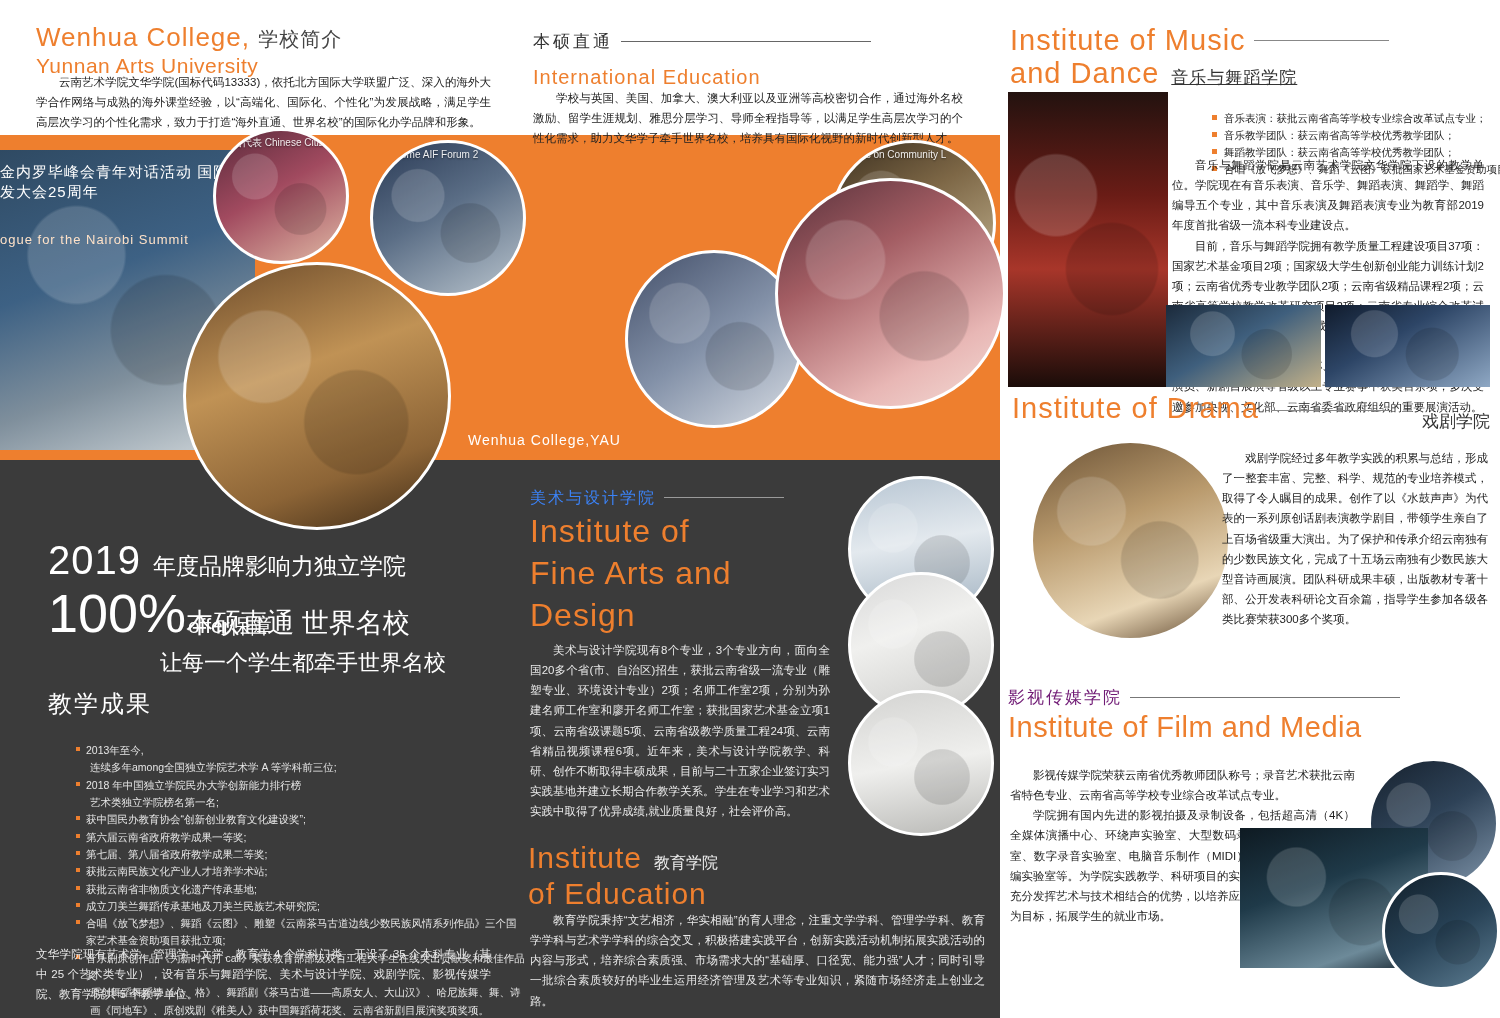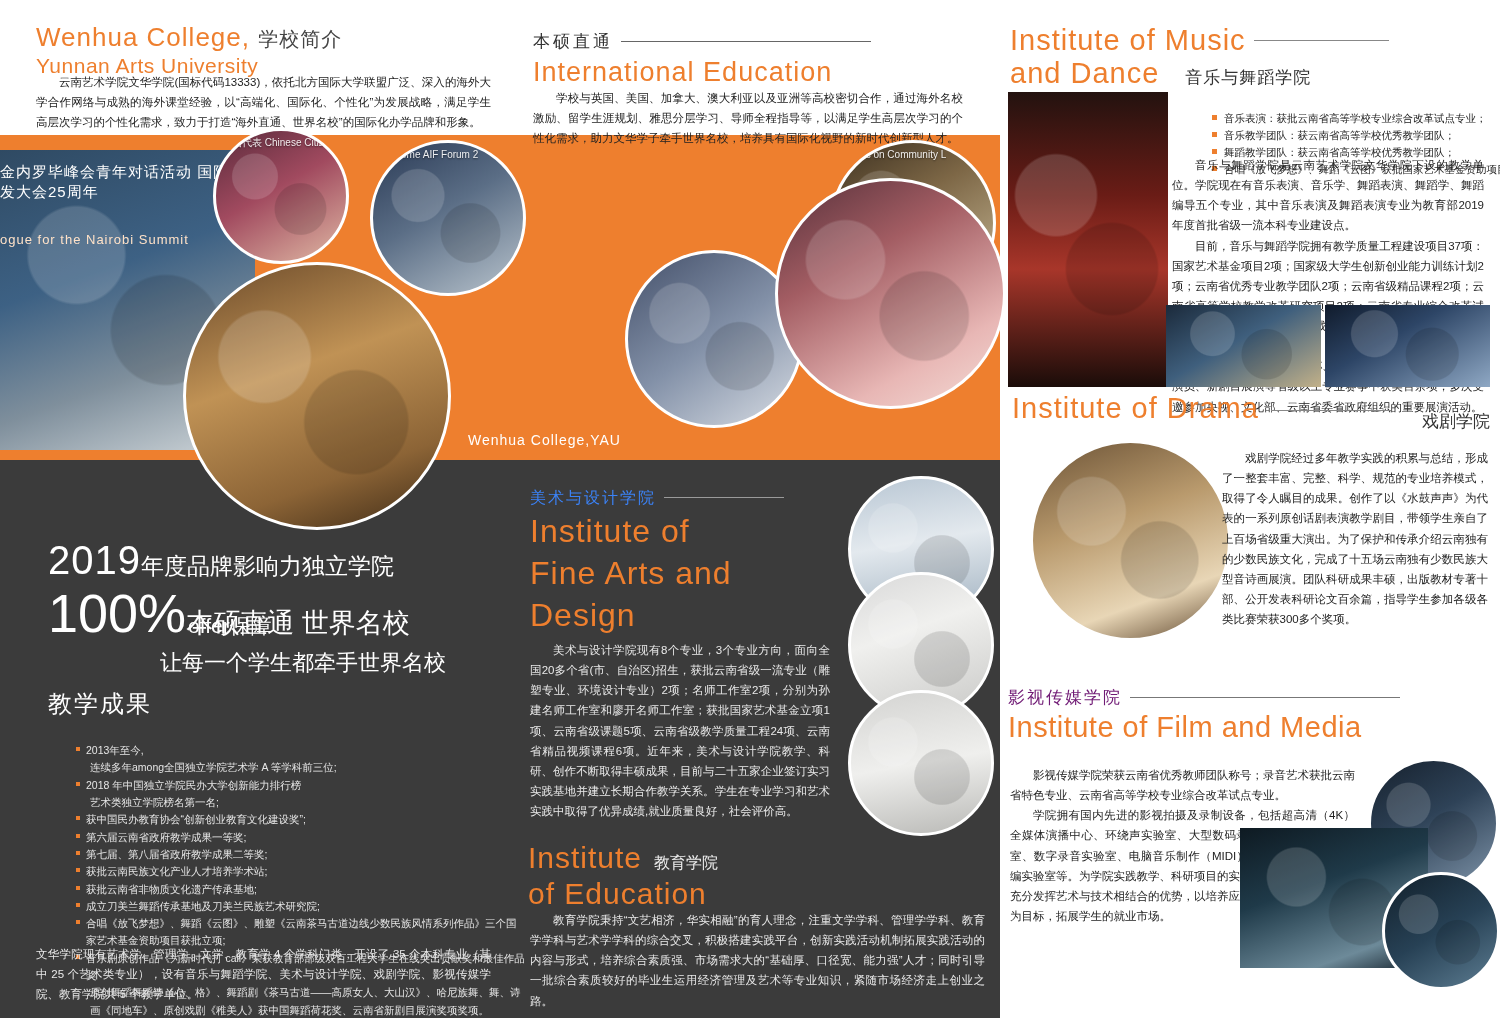--- a/index.html
+++ b/index.html
@@ -25,28 +25,28 @@
   #wenhua-title{position:absolute;left:36px;top:22px;width:460px;}
   #wenhua-title .l1{font-size:26px;color:#ee7f2e;letter-spacing:1px;}
   #wenhua-title .l1 .cn{color:#444;font-size:20px;}
   #wenhua-title .l2{font-size:21px;color:#ee7f2e;letter-spacing:.5px;margin-top:1px;}
   #wenhua-para{position:absolute;left:36px;top:72px;width:455px;}
 
   
   #intl-head{position:absolute;left:533px;top:30px;width:420px;}
   #intl-head .cn{font-size:17px;color:#333;letter-spacing:3px;}
   #intl-head .line{display:inline-block;width:250px;height:1px;background:#666;vertical-align:5px;margin-left:8px;}
-  #intl-head .en{font-size:27px;color:#ee7f2e;letter-spacing:1px;margin-top:4px;}
+  #intl-head .en{font-size:20px;color:#ee7f2e;letter-spacing:1px;margin-top:13px;}
   #intl-para{position:absolute;left:533px;top:88px;width:430px;}
 
   
   #music-head{position:absolute;left:1010px;top:24px;width:480px;}
   #music-head .en{font-size:29px;color:#ee7f2e;letter-spacing:1px;line-height:1.15;}
   #music-head .line{display:inline-block;width:135px;height:1px;background:#888;vertical-align:9px;margin-left:8px;}
-  #music-head .cn{font-size:17px;color:#333;margin-left:26px;}
+  #music-head .cn{font-size:17px;color:#333;margin-left:12px;text-decoration:underline;}
   #music-bullets{position:absolute;left:1172px;top:94px;width:310px;}
   #music-bullets li{list-style:none;font-size:10.5px;color:#222;line-height:1.62;position:relative;padding-left:12px;}
   #music-bullets li:before{content:"";position:absolute;left:0;top:5px;width:5px;height:5px;background:#ee7f2e;}
   #music-para{position:absolute;left:1172px;top:155px;width:312px;}
 
   
   #drama-head{position:absolute;left:1012px;top:392px;width:478px;}
   #drama-head .en{font-size:29px;color:#ee7f2e;letter-spacing:1px;}
   #drama-head .line{display:inline-block;width:120px;height:1px;background:#888;vertical-align:7px;margin:0 8px;}
   #drama-head .cn{font-size:17px;color:#333;float:right;margin-top:18px;}
@@ -68,21 +68,21 @@
 
   
   #edu-head{position:absolute;left:528px;top:840px;width:340px;}
   #edu-head .en{font-size:30px;color:#ee7f2e;letter-spacing:1px;line-height:1.2;}
   #edu-head .cn{font-size:16px;color:#eee;margin-left:12px;}
   #edu-para{position:absolute;left:530px;top:910px;width:455px;}
 
   
   #stat1{position:absolute;left:48px;top:538px;color:#fff;}
   #stat1 .num{font-size:40px;letter-spacing:1px;}
-  #stat1 .cn{font-size:23px;}
+  #stat1 .cn{font-size:23px;margin-left:12px;}
   #stat2{position:absolute;left:48px;top:582px;color:#fff;white-space:nowrap;}
   #stat2 .num{font-size:54px;letter-spacing:0px;}
   #stat2 .cn{font-size:27px;}
   #stat3{position:absolute;left:160px;top:648px;color:#fff;font-size:22px;}
   #ach-title{position:absolute;left:48px;top:688px;color:#fff;font-size:24px;letter-spacing:2px;}
   #ach-list{position:absolute;left:36px;top:726px;width:450px;}
   #ach-list li{list-style:none;font-size:10.5px;line-height:1.65;color:#e6e6e6;position:relative;padding-left:10px;margin-bottom:0;}
   #ach-list li:before{content:"";position:absolute;left:0;top:5px;width:4px;height:4px;background:#ee7f2e;}
   #ach-list li .sub{display:block;padding-left:4px;}
   #ach-foot{position:absolute;left:36px;top:944px;width:455px;}

